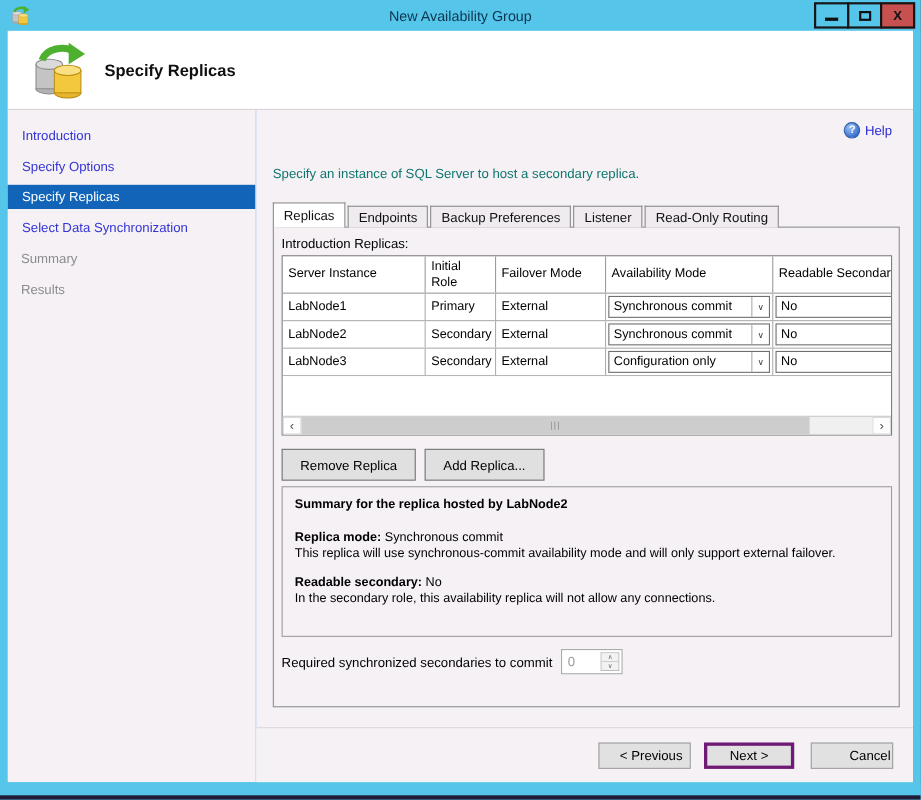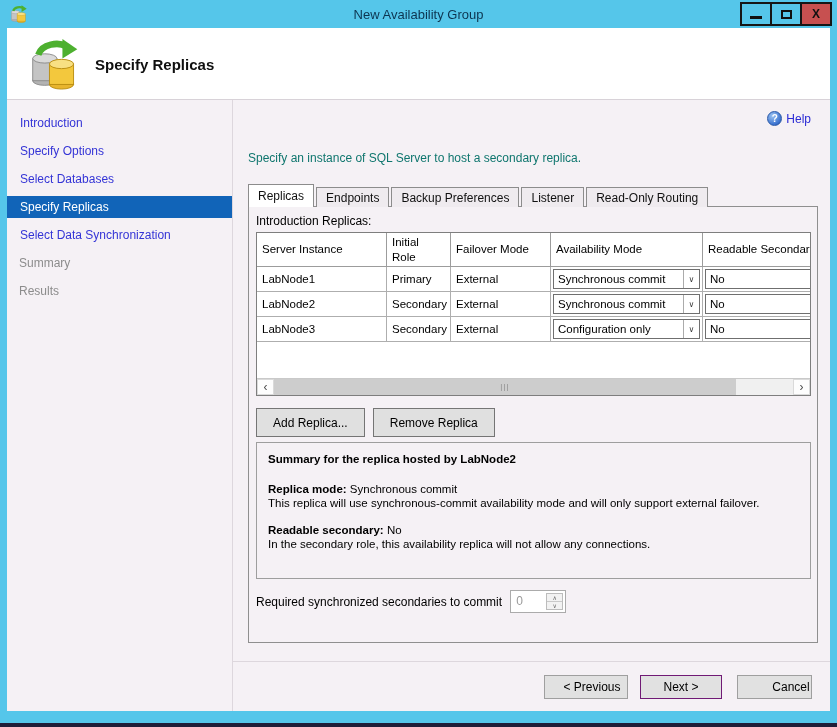--- a/index.html
+++ b/index.html
@@ -169,21 +169,21 @@
     position: absolute; left: 0; top: 561px; width: 597px; height: 50px;
     border-top: 1px solid #ddd7dd; background: #f5f1f5;
     display: flex; align-items: center; justify-content: flex-end; padding-right: 18px;
   }
   .fbtn {
     height: 24px; background: #e1e1e1; border: 1px solid #9f9f9f;
     font-size: 12px; color: #000; cursor: pointer;
     font-family: "Liberation Sans", sans-serif;
   }
   .fbtn.prev { width: 84px; margin-right: 12px; padding-left: 12px; }
-  .fbtn.next { width: 82px; margin-right: 15px; border: 1px solid #701a75; }
+  .fbtn.next { width: 82px; margin-right: 15px; border: 3px solid #701a75; }
   .fbtn.cancel { width: 75px; padding-left: 33px; }
 </style>
 </head>
 <body>
 
 <div class="window">
 
   <div class="titlebar">
     <svg class="tb-icon" viewBox="0 0 56 56">
       <ellipse cx="17" cy="46" rx="13" ry="5" fill="#b3b3b3" stroke="#8a8a8a"></ellipse>
@@ -224,21 +224,20 @@
       <ellipse cx="35" cy="28" rx="13" ry="5" fill="#f8e083" stroke="#b98d10"></ellipse>
       <path d="M10,18 C14,6 32,4 40,9" fill="none" stroke="#4db02f" stroke-width="7"></path>
       <polygon points="36,1 52,12 36,22" fill="#4db02f"></polygon>
     </svg>
     <span class="hdr-title">Specify Replicas</span>
   </div>
 
   <div class="sidebar">
     <div class="side-item">Introduction</div>
     <div class="side-item">Specify Options</div>
-    <div class="side-item">Select Databases</div>
     <div class="side-item sel">Specify Replicas</div>
     <div class="side-item">Select Data Synchronization</div>
     <div class="side-item dis">Summary</div>
     <div class="side-item dis">Results</div>
   </div>
 
   <div class="content">
 
     <div class="help">
       <span class="help-icon">?</span>
@@ -324,22 +323,22 @@
               <span class="sb-grip">|||</span>
             </div>
           </div>
           <div class="sb-btn">
               <span>›</span>
             </div>
         </div>
       </div>
 
       <div class="row-btns">
+        <button class="rbtn">Remove Replica</button>
         <button class="rbtn">Add Replica...</button>
-        <button class="rbtn">Remove Replica</button>
       </div>
 
       <div class="summary-box">
         <div class="sum-title">Summary for the replica hosted by LabNode2</div>
         <div>
           <span class="sum-label">Replica mode:</span>
           <span>Synchronous commit</span>
         </div>
         <div class="sum-desc">This replica will use synchronous-commit availability mode and will only support external failover.</div>
         <div>

